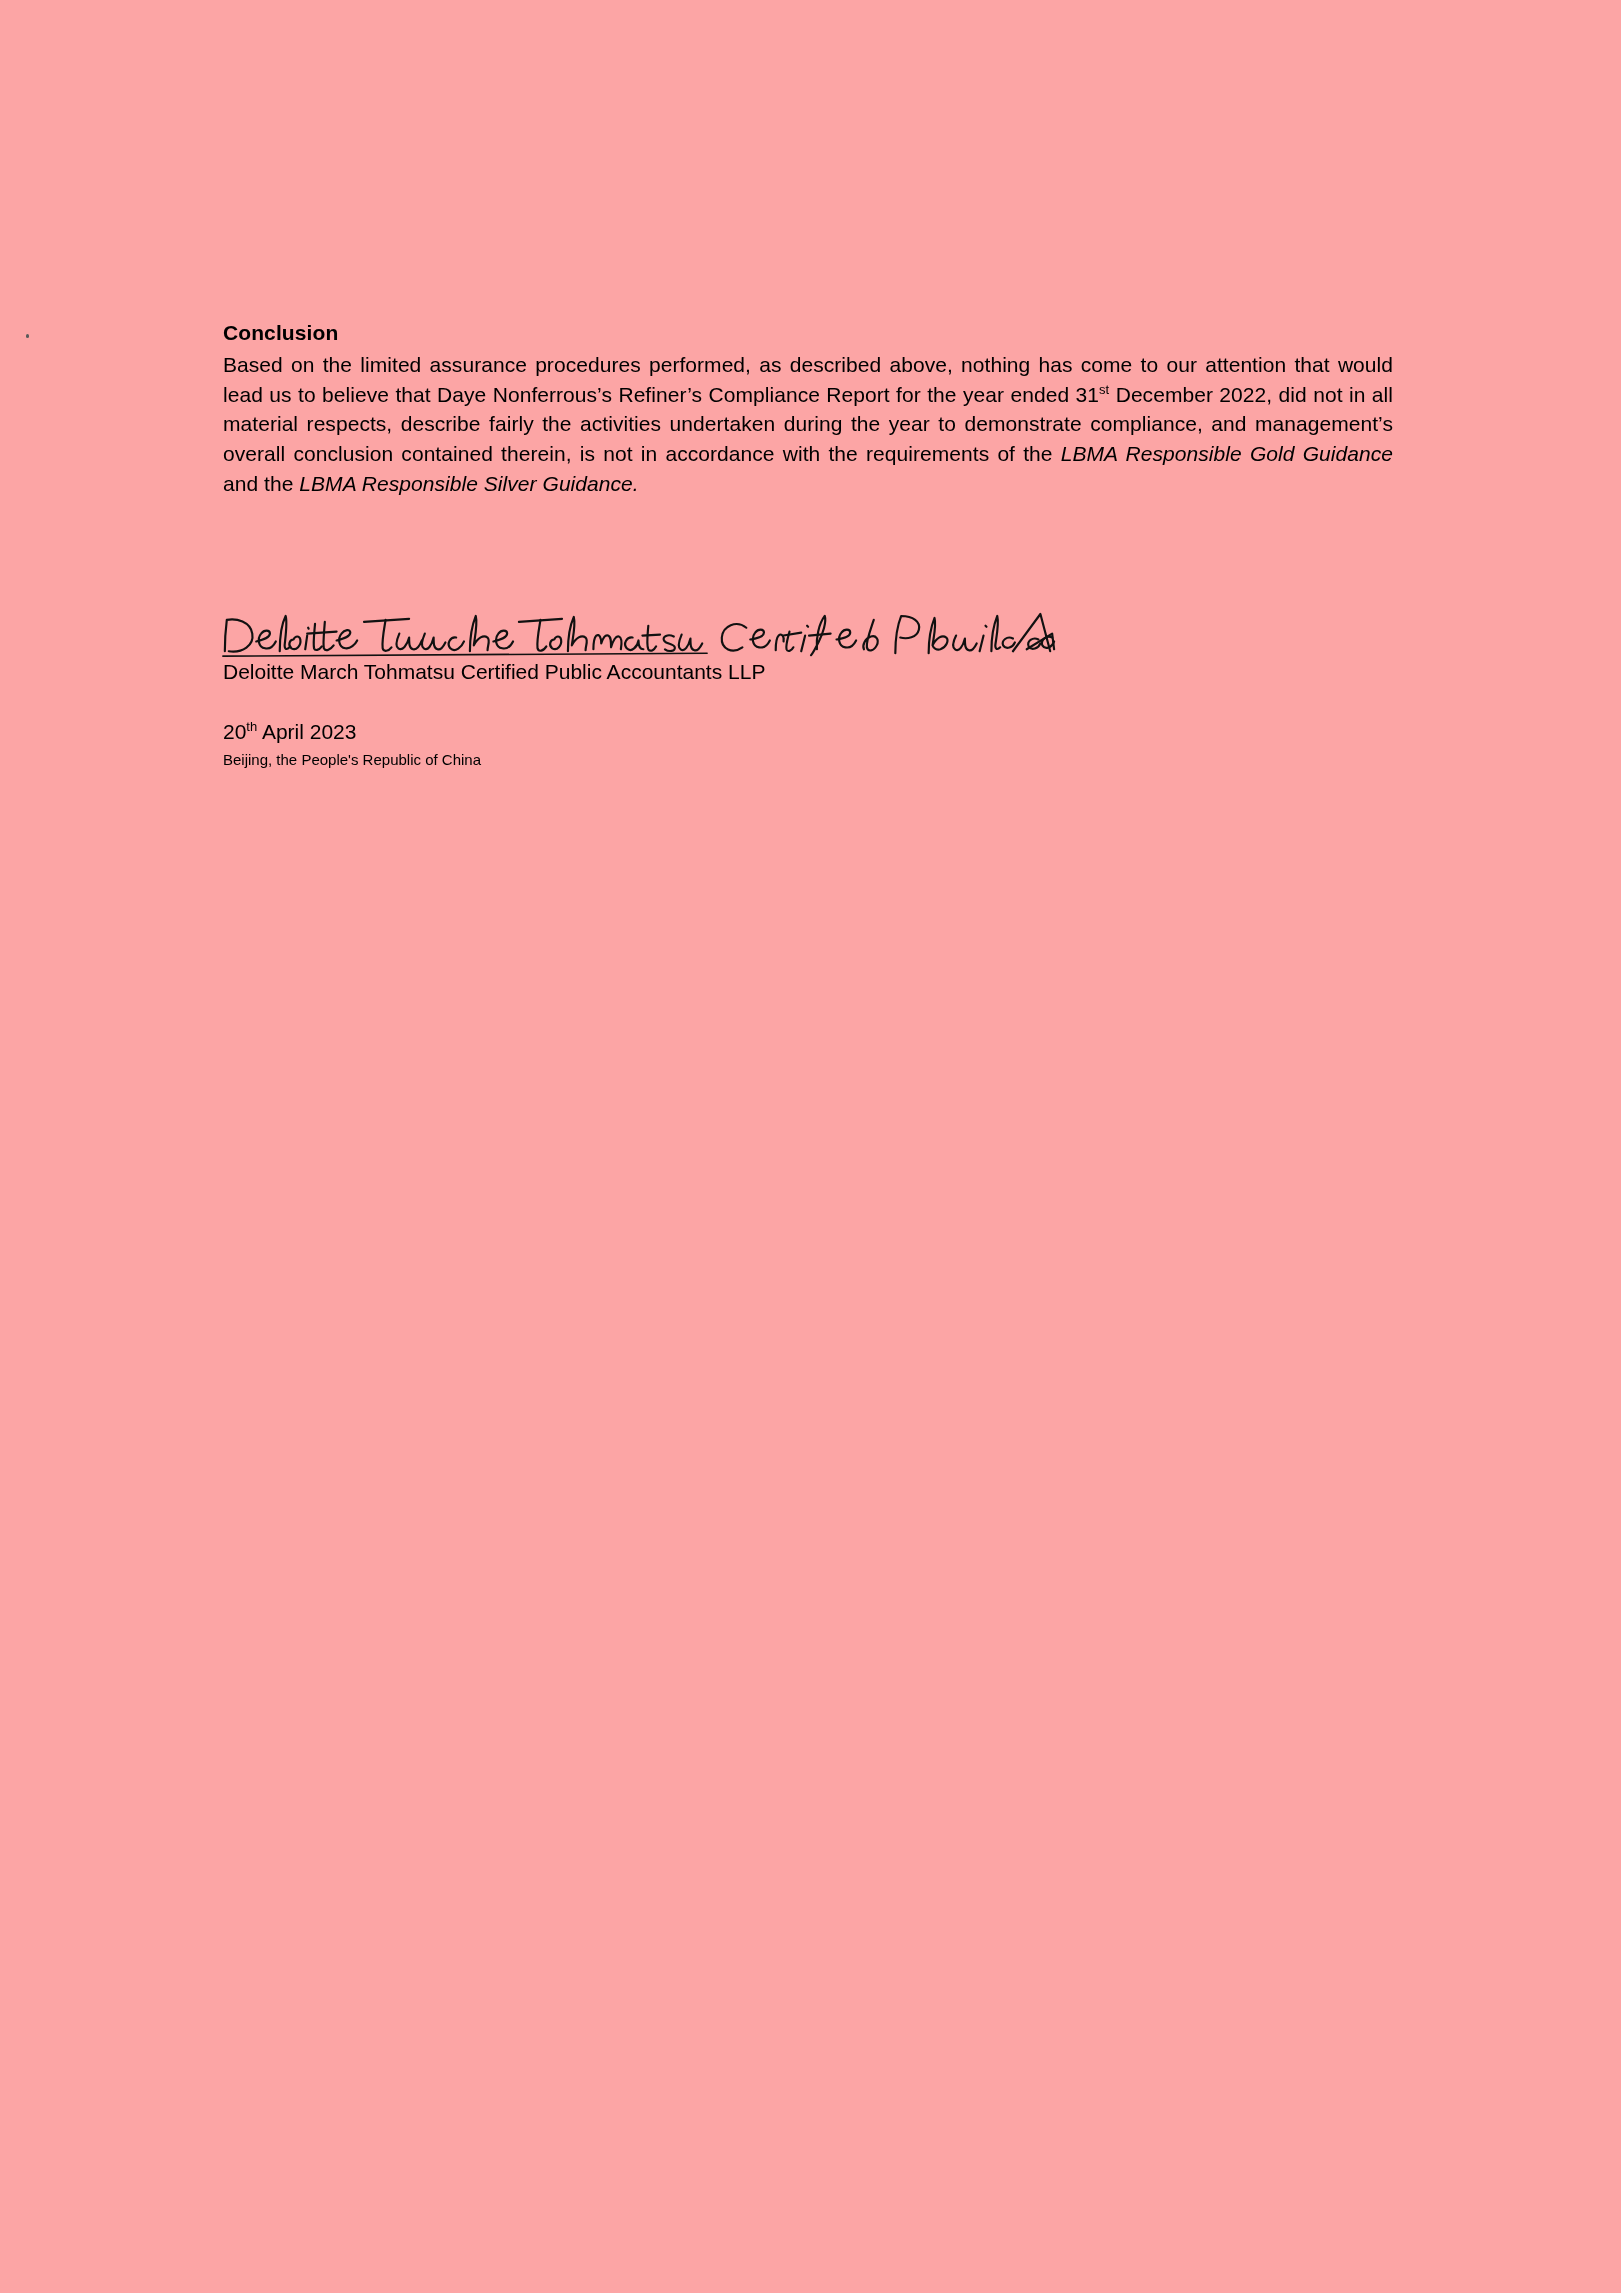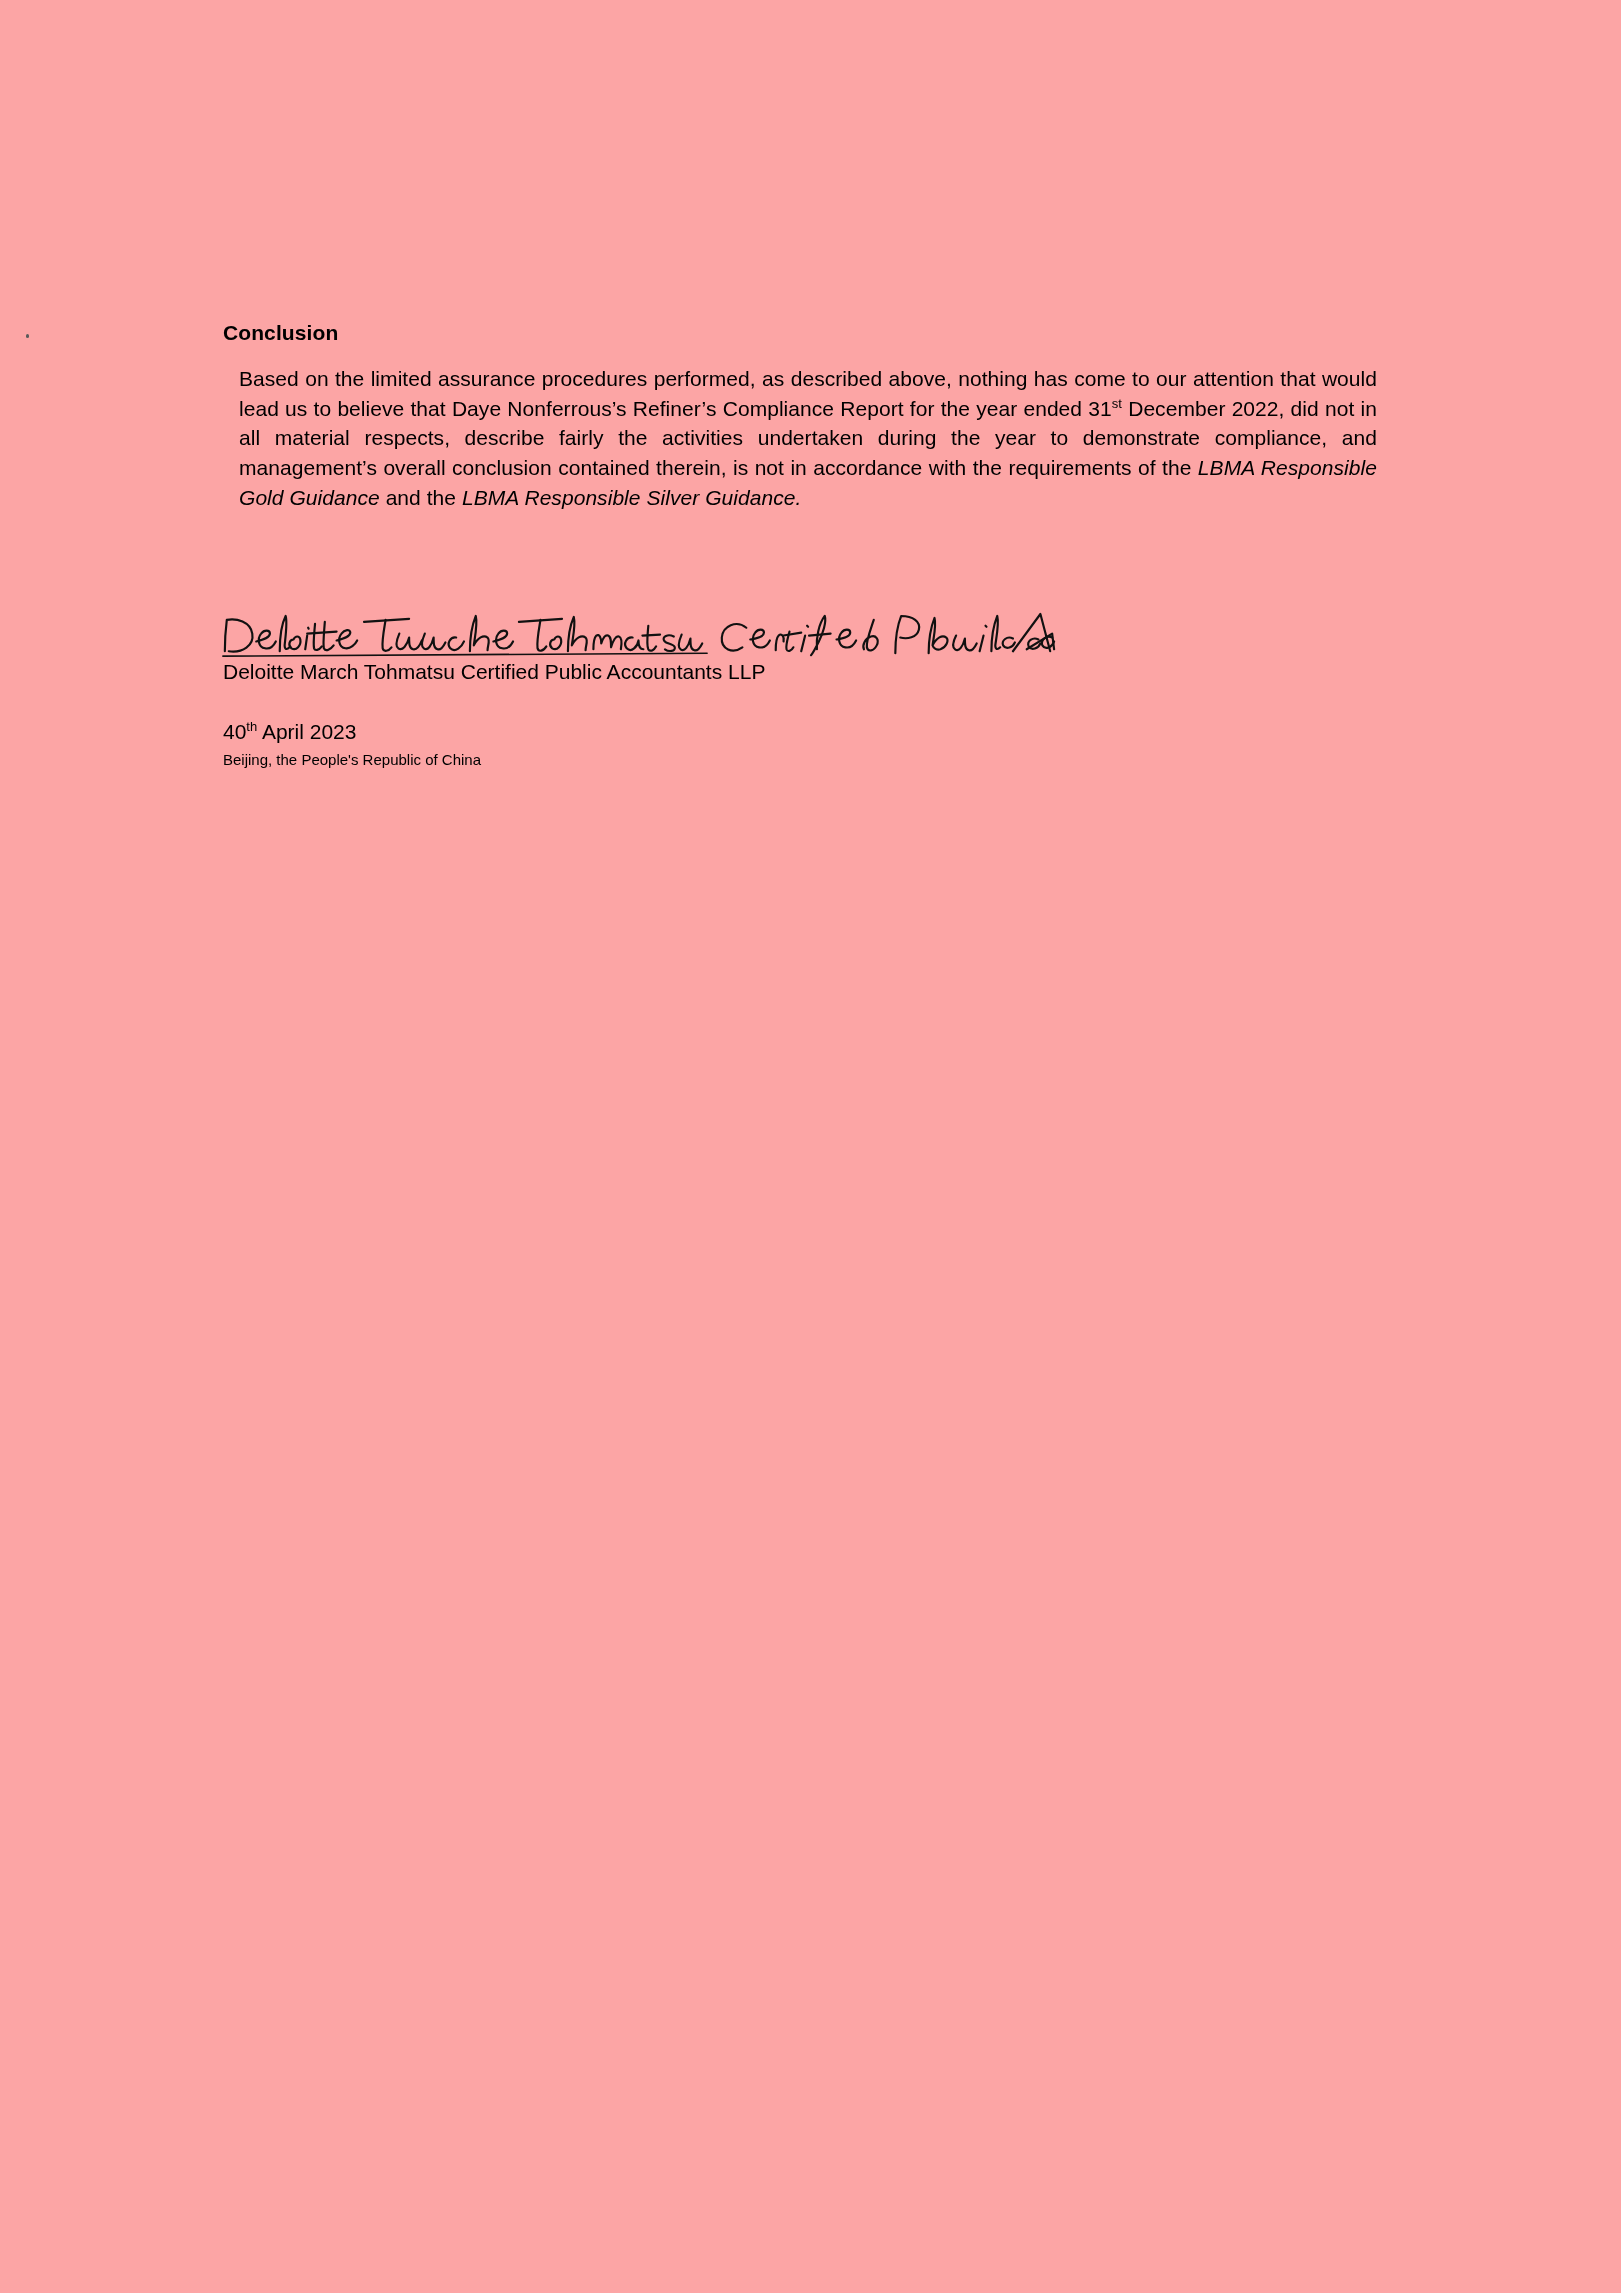--- a/index.html
+++ b/index.html
@@ -46,21 +46,21 @@
     line-height: 1.42;
     letter-spacing: 0.1px;
     margin: 0 0 2px 0;
   }
 
   .body-par {
     font-size: 21px;
     line-height: 1.42;
     text-align: justify;
     text-justify: inter-word;
-    margin: 16px;
+    margin: 0;
     letter-spacing: 0.05px;
   }
 
   .body-par .it {
     font-style: italic;
   }
 
   sup {
     font-size: 0.62em;
     vertical-align: super;
@@ -196,18 +196,18 @@
 
         <path d="M612,60 L640,22 L650,60" transform="translate(200,-16)"></path>
       </g>
       <g fill="none" stroke="#111111" stroke-width="2.2" stroke-linecap="round" stroke-linejoin="round">
         <path d="M852,30 C846,27 840,33 842,38 C845,43 852,40 854,34"></path>
       </g>
     </svg>
     <div class="signature-name">Deloitte March Tohmatsu Certified Public Accountants LLP</div>
   </div>
 
-  <div class="date-line"><span>40</span><sup>th</sup><span> April 2023</span></div>
+  <div class="date-line"><span>20</span><sup>th</sup><span> April 2023</span></div>
 
   <div class="place-line">Beijing, the People's Republic of China</div>
 
 </div>
 
 
 </body></html>

